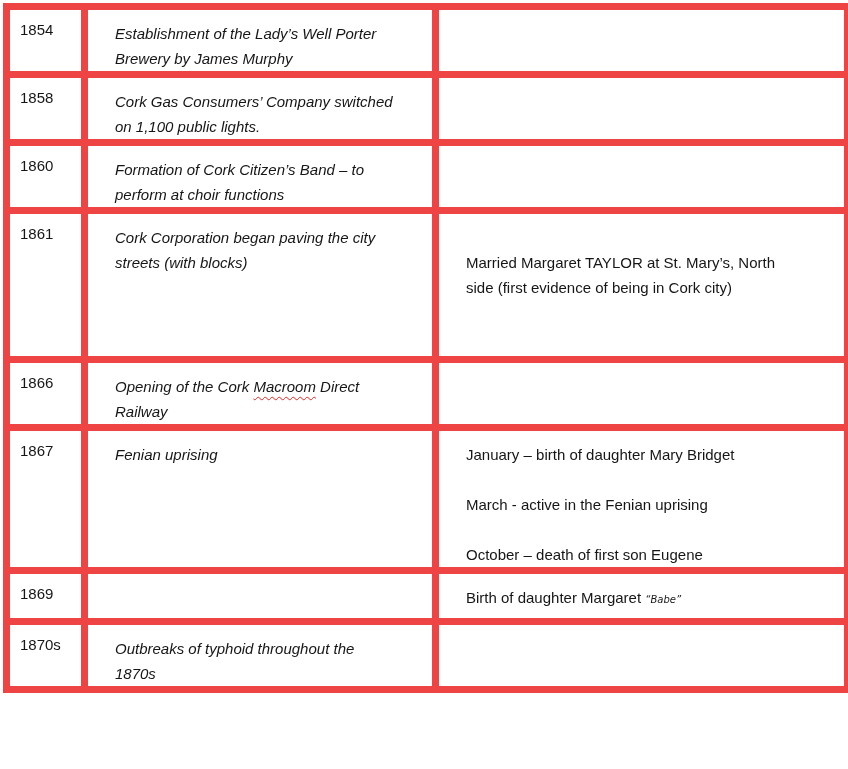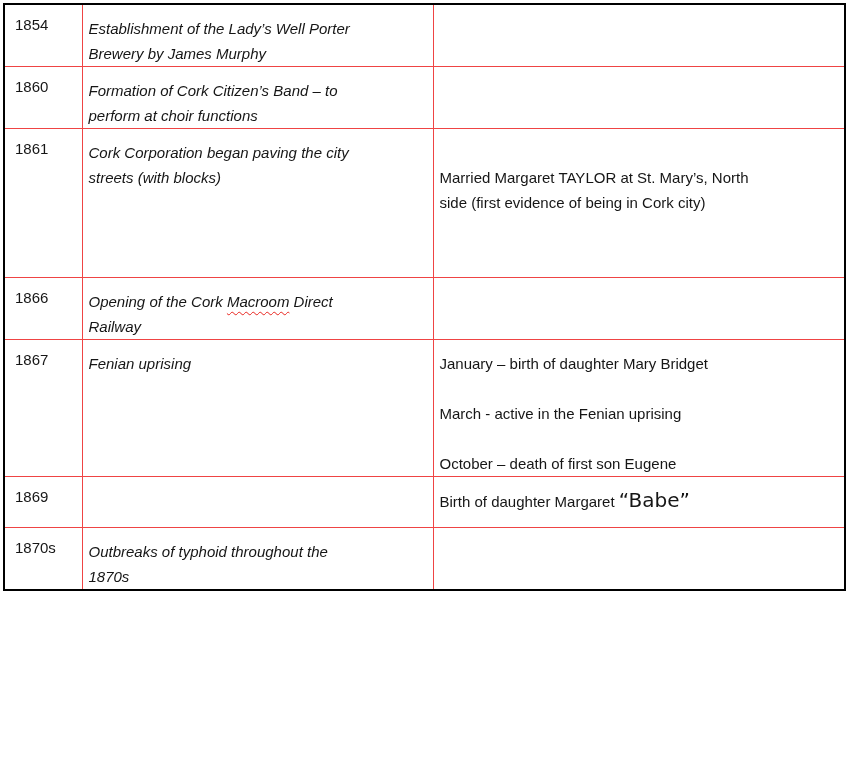--- a/index.html
+++ b/index.html
@@ -13,49 +13,51 @@
   table.timeline{
     position:absolute;left:3px;top:3px;
     width:841px;
     border-collapse:collapse;
     table-layout:fixed;
     border:2px solid #000000;
     font-size:15px;
     color:#161616;
   }
   td{
-    border:1px solid #ef4444;
+    border:7px solid #ef4444;
     vertical-align:top;
     padding:11px 6px 0 6px;
     overflow:hidden;
   }
   td.year{
     padding-left:10px;
     font-style:normal;
   }
   td.events{
     font-style:italic;
   }
   td.personal{
     font-style:normal;
   }
   .line{
     min-height:25px;
     line-height:25px;
     white-space:nowrap;
+    margin-left:21px;
   }
   .misspelled{
     text-decoration:underline wavy #e8251f;
     text-decoration-thickness:1px;
     text-underline-offset:4px;
     text-decoration-skip-ink:none;
   }
   .nickname{
     font-family:"DejaVu Sans",sans-serif;
-    font-size:20px;
+    font-size:10px;
+    font-style:italic;
   }
 </style>
 </head>
 <body>
 
 <div class="page">
   <table class="timeline">
     <colgroup>
       <col style="width:78px">
       <col style="width:351px">
@@ -65,20 +67,28 @@
     <tbody>
         <tr style="height:53px">
       <td class="year">1854</td>
       <td class="events">
         <div class="line">Establishment of the Lady’s Well Porter</div>
         <div class="line">Brewery by James Murphy</div>
       </td>
       <td class="personal"></td>
     </tr>
 
+    <tr style="height:51px">
+      <td class="year">1858</td>
+      <td class="events">
+        <div class="line">Cork Gas Consumers’ Company switched</div>
+        <div class="line">on 1,100 public lights.</div>
+      </td>
+      <td class="personal"></td>
+    </tr>
 
     <tr style="height:51px">
       <td class="year">1860</td>
       <td class="events">
         <div class="line">Formation of Cork Citizen’s Band – to</div>
         <div class="line">perform at choir functions</div>
       </td>
       <td class="personal"></td>
     </tr>
 

